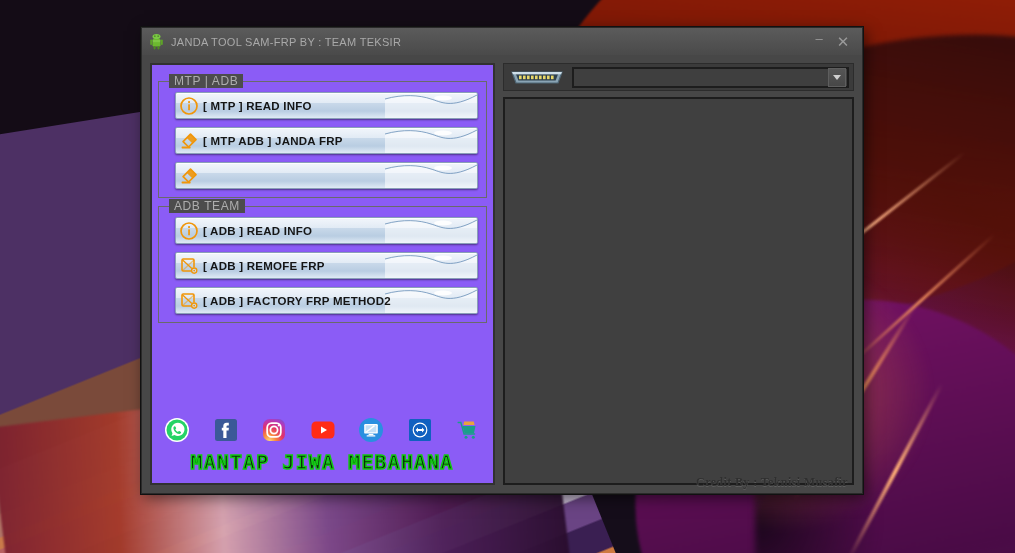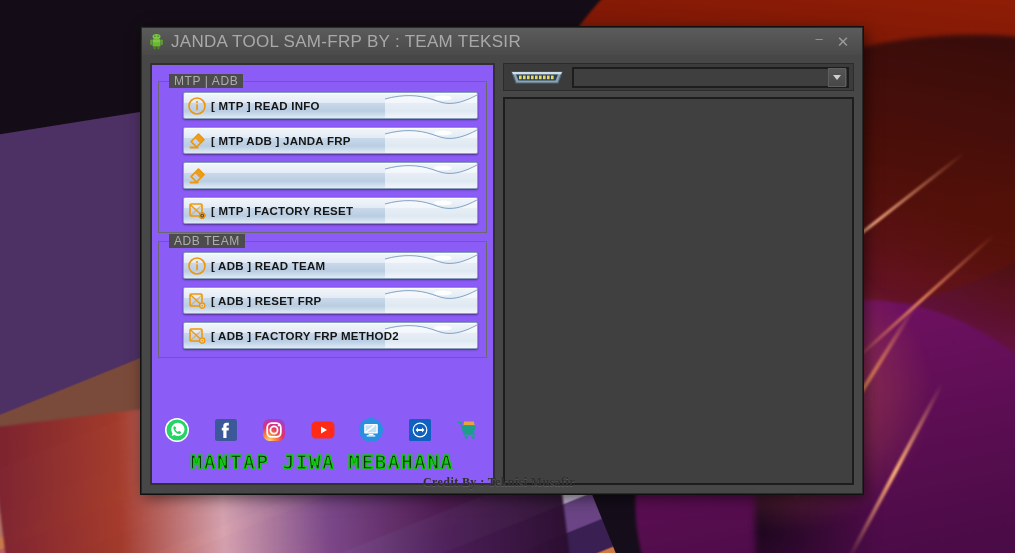--- a/index.html
+++ b/index.html
@@ -88,21 +88,21 @@
     box-shadow:0 0 0 1px #111, 3px 4px 14px rgba(0,0,0,.55);
   }
   .titlebar{
     height:27px;display:flex;align-items:center;
     background:linear-gradient(to bottom,#5b5b5b,#4a4a4a);
     border-bottom:1px solid #3a3a3a;
     padding:0 4px 0 6px;
   }
   .tb-ico{width:17px;height:17px;margin-right:6px;flex:0 0 auto;position:relative;}
   .title-text{
-    flex:1 1 auto;font-size:17px;color:#a9a9a9;letter-spacing:.3px;
+    flex:1 1 auto;font-size:11px;color:#a9a9a9;letter-spacing:.3px;
     white-space:nowrap;overflow:hidden;
   }
   .tb-btns{display:flex;gap:2px;align-items:center;padding-right:4px;}
   .tb-btn{width:22px;height:20px;display:flex;align-items:center;justify-content:center;
     color:#9a9a9a;font-size:15px;line-height:1;}
   .tb-btn.min{font-size:13px;padding-bottom:6px;}
 
   .client{
     position:absolute;left:0;top:27px;right:0;bottom:0;
     background:#474747;
@@ -124,21 +124,21 @@
     position:relative;
   }
   .gbox-title{
     position:absolute;top:-8px;left:10px;padding:0 5px;
     background:#4c4c4c;color:#adadad;font-size:12px;letter-spacing:.6px;
   }
   .gbox.first{margin-top:10px;}
 
   
   .gbtn{
-    position:relative;height:25px;margin:0 0 8px 16px;
+    position:relative;height:25px;margin:0 0 8px 8px;
     background:linear-gradient(to bottom,#f2f6fb 0%,#e2ebf5 38%,#c9d9ea 40%,#b9cde2 72%,#dfeaf5 100%);
     border:1px solid #8aa0b8;
     border-radius:2px;
     display:flex;align-items:center;
     cursor:default;overflow:hidden;
     box-shadow:inset 0 1px 0 rgba(255,255,255,.85), 0 1px 2px rgba(0,0,0,.45);
   }
   .gbtn:last-child{margin-bottom:0;}
   .gbtn .curve{
     position:absolute;right:0;top:0;width:92px;height:100%;pointer-events:none;
@@ -183,21 +183,21 @@
     display:flex;align-items:center;justify-content:center;
   }
   .caret{width:0;height:0;border-left:4px solid transparent;border-right:4px solid transparent;border-top:5px solid #cfcfcf;}
   .logpanel{
     flex:1 1 auto;background:#404040;border:2px solid #1d1d1d;min-height:0;
     overflow:hidden;font-size:11px;color:#cfcfcf;padding:3px;box-sizing:border-box;
     white-space:pre-wrap;
   }
   .statusbar{
     position:absolute;left:8px;right:8px;bottom:2px;height:17px;
-    display:flex;align-items:center;justify-content:center;
+    display:flex;align-items:center;justify-content:flex-end;
     padding-right:6px;box-sizing:border-box;
   }
   .credit{
     font-family:"Liberation Serif", serif;font-weight:bold;
     font-size:12px;color:#2f2f2f;letter-spacing:.4px;
     text-shadow:0 1px 0 rgba(120,120,120,.5);
   }
 </style>
 </head>
 <body>
@@ -296,75 +296,55 @@
             </span>
             <span class="curve">
               <svg viewBox="0 0 92 25" width="92" height="25" preserveAspectRatio="none">
                 <path d="M0,6 C18,1 34,2 46,6 C56,9 66,16 92,2 L92,25 L0,25 Z" fill="#ffffff" opacity=".55"></path>
                 <path d="M0,6 C18,1 34,2 46,6 C56,9 66,16 92,2" fill="none" stroke="#6f94bb" stroke-width="1" opacity=".85"></path>
                 <ellipse cx="58" cy="5" rx="9" ry="2.4" fill="#ffffff" opacity=".9"></ellipse>
               </svg>
             </span>
           </div>
 
-          <div class="gbtn">
-            <span class="bico">
-              <svg viewBox="0 0 20 20" width="20" height="20">
-                <rect x="3" y="3" width="12" height="12" rx="1.2" fill="none" stroke="#F0960A" stroke-width="1.6"></rect>
-                <path d="M3.6 4 L15 14.4" stroke="#F0960A" stroke-width="1.3"></path>
-                <path d="M15 4 L3.6 14.4" stroke="#F0960A" stroke-width="1.3" opacity=".5"></path>
-                <circle cx="15.2" cy="14.6" r="3.1" fill="#4c4c4c"></circle>
-                <circle cx="15.2" cy="14.6" r="2.6" fill="none" stroke="#F0960A" stroke-width="1.4"></circle>
-                <circle cx="15.2" cy="14.6" r=".9" fill="#F0960A"></circle>
-              </svg>
-            </span>
-            <span class="blabel">[ MTP ] FACTORY RESET</span>
-            <span class="curve">
-              <svg viewBox="0 0 92 25" width="92" height="25" preserveAspectRatio="none">
-                <path d="M0,6 C18,1 34,2 46,6 C56,9 66,16 92,2 L92,25 L0,25 Z" fill="#ffffff" opacity=".55"></path>
-                <path d="M0,6 C18,1 34,2 46,6 C56,9 66,16 92,2" fill="none" stroke="#6f94bb" stroke-width="1" opacity=".85"></path>
-                <ellipse cx="58" cy="5" rx="9" ry="2.4" fill="#ffffff" opacity=".9"></ellipse>
-              </svg>
-            </span>
-          </div>
         </div>
 
         <div class="gbox">
           <div class="gbox-title">ADB TEAM</div>
 
           <div class="gbtn">
             <span class="bico">
               <svg viewBox="0 0 20 20" width="20" height="20">
                 <circle cx="10" cy="10" r="8" fill="none" stroke="#F0960A" stroke-width="1.7"></circle>
                 <rect x="9.2" y="8.3" width="1.7" height="6" rx=".5" fill="#F0960A"></rect>
                 <circle cx="10.05" cy="6.1" r="1.1" fill="#F0960A"></circle>
               </svg>
             </span>
-            <span class="blabel">[ ADB ] READ TEAM</span>
+            <span class="blabel">[ ADB ] READ INFO</span>
             <span class="curve">
               <svg viewBox="0 0 92 25" width="92" height="25" preserveAspectRatio="none">
                 <path d="M0,6 C18,1 34,2 46,6 C56,9 66,16 92,2 L92,25 L0,25 Z" fill="#ffffff" opacity=".55"></path>
                 <path d="M0,6 C18,1 34,2 46,6 C56,9 66,16 92,2" fill="none" stroke="#6f94bb" stroke-width="1" opacity=".85"></path>
                 <ellipse cx="58" cy="5" rx="9" ry="2.4" fill="#ffffff" opacity=".9"></ellipse>
               </svg>
             </span>
           </div>
 
           <div class="gbtn">
             <span class="bico">
               <svg viewBox="0 0 20 20" width="20" height="20">
                 <rect x="3" y="3" width="12" height="12" rx="1.2" fill="none" stroke="#F0960A" stroke-width="1.6"></rect>
                 <path d="M3.6 4 L15 14.4" stroke="#F0960A" stroke-width="1.3"></path>
                 <path d="M15 4 L3.6 14.4" stroke="#F0960A" stroke-width="1.3" opacity=".5"></path>
                 <circle cx="15.2" cy="14.6" r="3.1" fill="#ccdcec"></circle>
                 <circle cx="15.2" cy="14.6" r="2.6" fill="none" stroke="#F0960A" stroke-width="1.4"></circle>
                 <circle cx="15.2" cy="14.6" r=".9" fill="#F0960A"></circle>
               </svg>
             </span>
-            <span class="blabel">[ ADB ] RESET FRP</span>
+            <span class="blabel">[ ADB ] REMOFE FRP</span>
             <span class="curve">
               <svg viewBox="0 0 92 25" width="92" height="25" preserveAspectRatio="none">
                 <path d="M0,6 C18,1 34,2 46,6 C56,9 66,16 92,2 L92,25 L0,25 Z" fill="#ffffff" opacity=".55"></path>
                 <path d="M0,6 C18,1 34,2 46,6 C56,9 66,16 92,2" fill="none" stroke="#6f94bb" stroke-width="1" opacity=".85"></path>
                 <ellipse cx="58" cy="5" rx="9" ry="2.4" fill="#ffffff" opacity=".9"></ellipse>
               </svg>
             </span>
           </div>
 
           <div class="gbtn">

